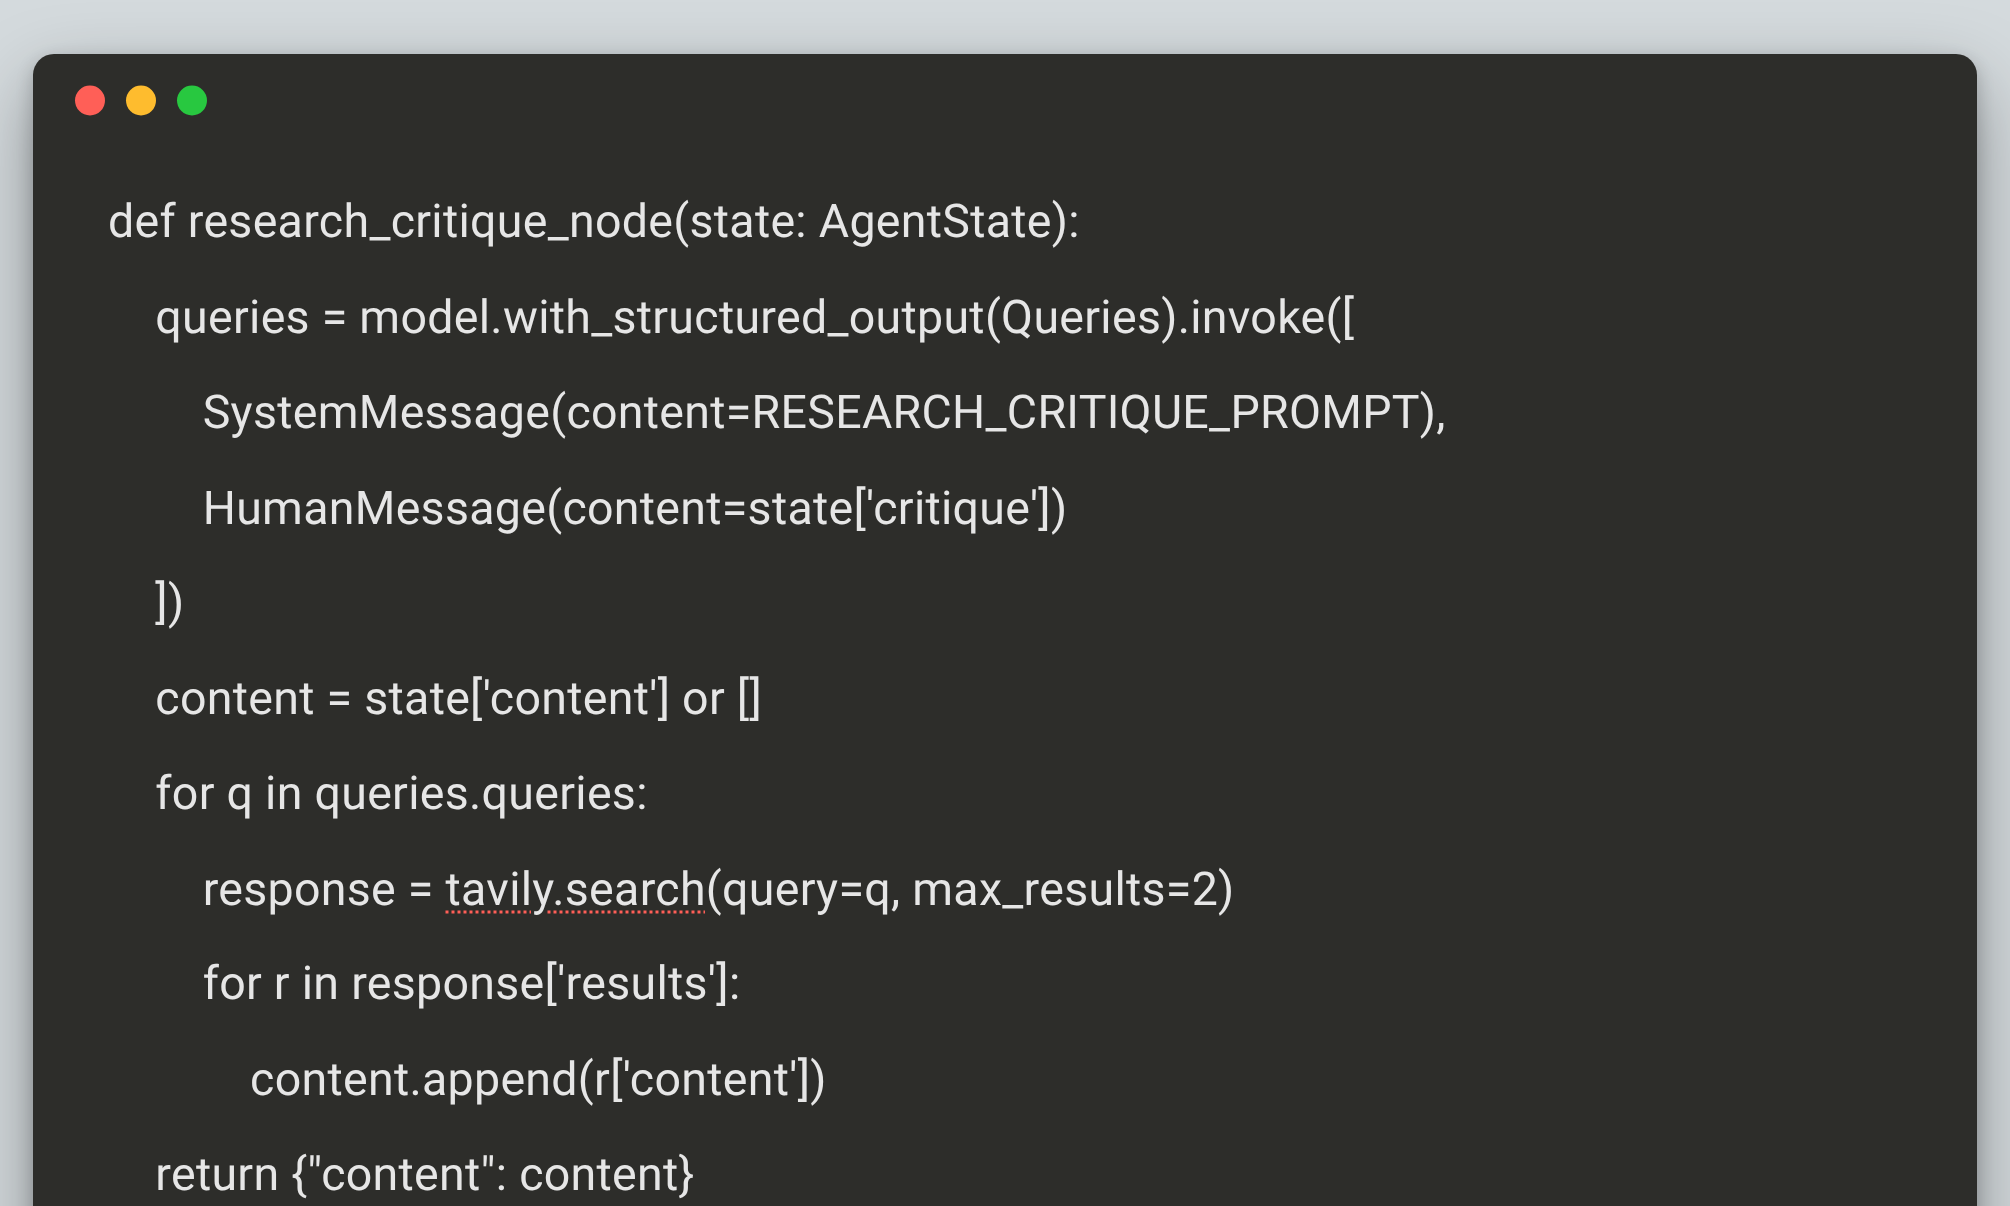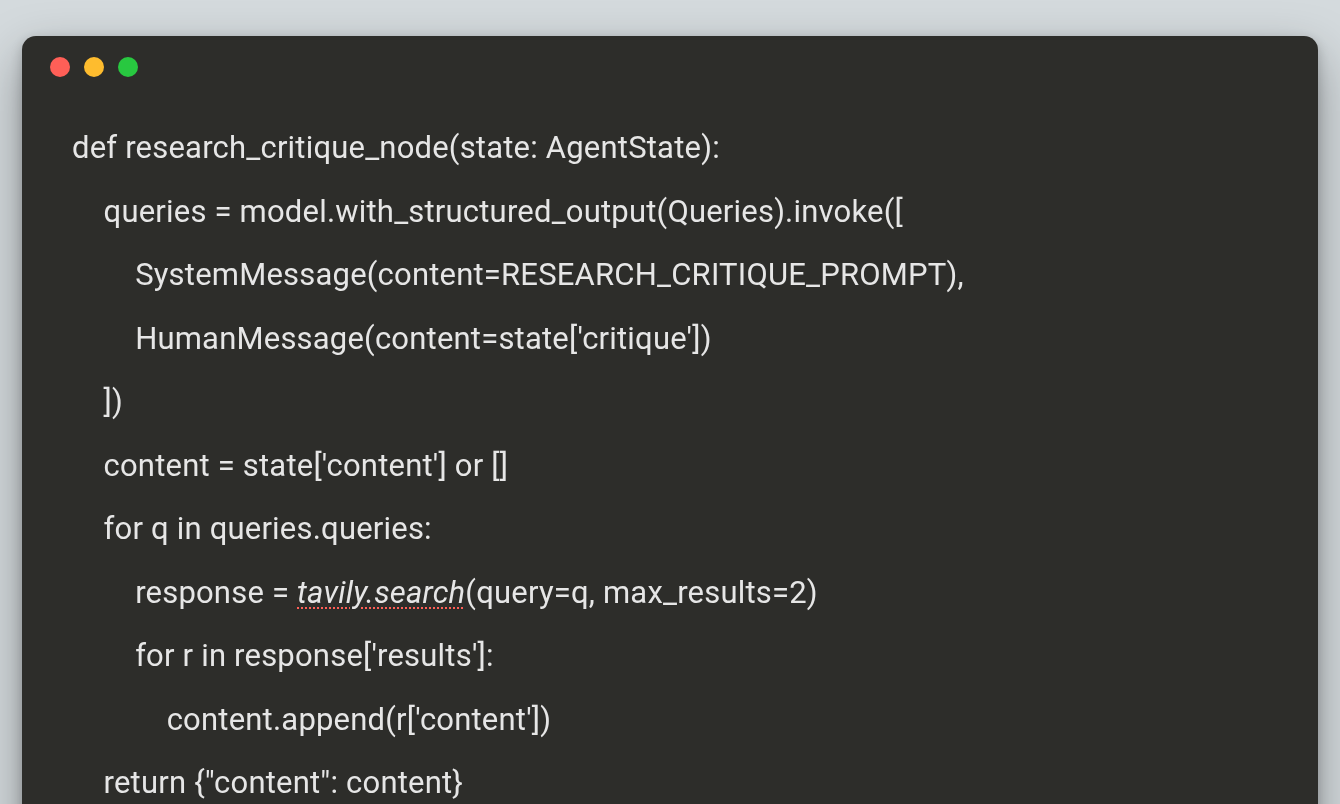--- a/index.html
+++ b/index.html
@@ -58,21 +58,20 @@
     .code-line {
       display: block;
     }
 
     .spellcheck {
       text-decoration-line: underline;
       text-decoration-style: dotted;
       text-decoration-color: #ff5f57;
       text-decoration-thickness: 2px;
       text-underline-offset: 5px;
-      font-style: italic;
     }
   </style>
 </head>
 <body>
 
 <div class="window">
   <div class="titlebar">
     <div class="traffic-light tl-red"></div>
     <div class="traffic-light tl-yellow"></div>
     <div class="traffic-light tl-green"></div>

